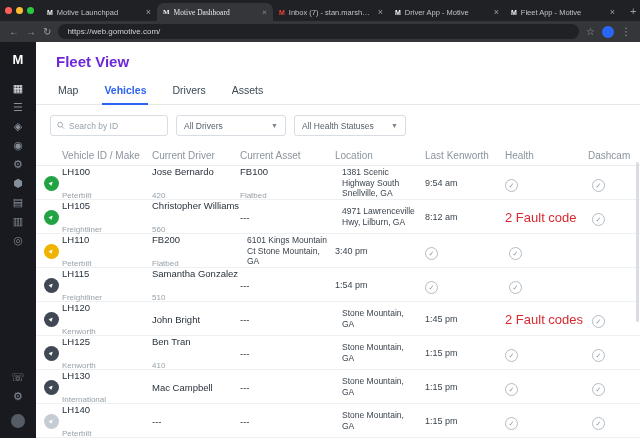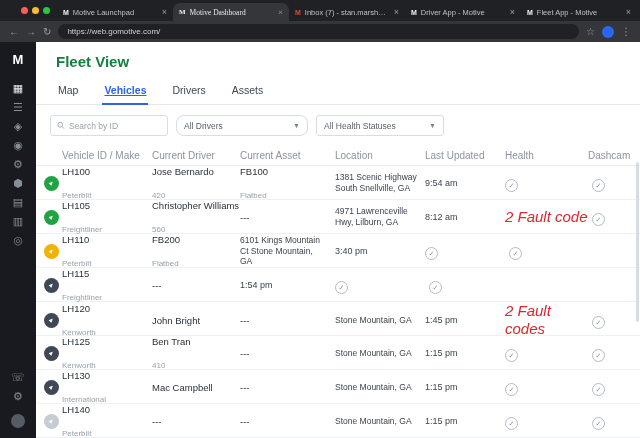--- a/index.html
+++ b/index.html
@@ -1,21 +1,21 @@
 <!DOCTYPE html>
 <html><head>
 <meta charset="utf-8">
 <style>
   * { margin:0; padding:0; box-sizing:border-box; }
   html,body { width:640px; height:438px; overflow:hidden; background:#fff;
     font-family:"Liberation Sans", sans-serif; }
   .window { width:640px; height:438px; display:flex; flex-direction:column; }
 
   
-  .tabstrip { height:21px; background:#202124; display:flex; align-items:flex-end; padding-left:17px; flex-shrink:0; }
+  .tabstrip { height:21px; background:#202124; display:flex; align-items:flex-end; padding-left:1px; flex-shrink:0; }
   .traffic { display:flex; gap:4px; align-items:center; height:100%; padding:0 7px 0 4px; }
   .dot { width:7px; height:7px; border-radius:50%; }
   .tab { width:116px; height:18px; display:flex; align-items:center; gap:4px; padding:0 6px;
          color:#bdc1c6; font-size:7.5px; border-radius:7px 7px 0 0; cursor:default; }
   .tab.active { background:#35363a; color:#e8eaed;font-family:Liberation Serif, serif; }
   .tab-title { flex:1; white-space:nowrap; overflow:hidden; text-overflow:ellipsis; }
   .tab-close { color:#9aa0a6; font-size:9px; line-height:1; }
   .fav { font-size:7px; font-weight:bold; line-height:1; }
   .fav.motive { color:#f4f5f6; }
   .fav.gmail { color:#ea4335; }
@@ -32,48 +32,48 @@
   .app { flex:1; display:flex; background:#fff; min-height:0; }
   .sidebar { width:36px; background:#181a1f; display:flex; flex-direction:column; align-items:center;
              padding:10px 0 10px; flex-shrink:0; }
   .logo { color:#ffffff; font-weight:bold; font-size:13px; margin-bottom:16px; }
   .s-icon { color:#868e99; font-size:11px; line-height:1; margin-bottom:8px; }
   .s-icon.active { color:#e8ebee; }
   .s-bottom { margin-top:auto; display:flex; flex-direction:column; align-items:center; }
   .s-avatar { width:14px; height:14px; border-radius:50%; background:#555c66; margin-top:4px; }
 
   .main { flex:1; display:flex; flex-direction:column; min-width:0; position:relative; }
-  .page-title { font-size:15px; font-weight:bold; color:#15803d; padding:11px 0 0 20px; }
+  .page-title { font-size:15px; font-weight:bold; color:#6d28d9; padding:11px 0 0 20px; }
   .nav-tabs { display:flex; gap:22px; padding-left:20px; margin-top:9px; border-bottom:1px solid #e4e8eb; }
   .nav-tab { font-size:10.5px; color:#3c4854; padding:5px 2px 7px; cursor:default; }
-  .nav-tab.active { font-weight:bold; border-bottom:2px solid #2c62f0; margin-bottom:-1px;text-decoration:underline; }
+  .nav-tab.active { font-weight:bold; border-bottom:2px solid #2c62f0; margin-bottom:-1px; }
 
   .filters { display:flex; gap:8px; padding:10px 14px 9px 14px; }
   .search-box { width:118px; height:21px; border:1px solid #d7dde2; border-radius:3px;
                 display:flex; align-items:center; padding:0 6px; gap:4px; background:#fff; }
   .search-box input { border:none; outline:none; width:100%; font-size:8.5px; color:#333d47; background:transparent; }
   .search-box input::placeholder { color:#98a2ab; }
   .select { height:21px; border:1px solid #d7dde2; border-radius:3px; display:flex; align-items:center;
             justify-content:space-between; padding:0 7px; font-size:8.5px; color:#57626d; background:#fff; }
   .select .chev { color:#7a848d; font-size:7px; margin-left:6px; }
 
   .table { flex:1; min-height:0; }
   .thead, .trow { display:grid; grid-template-columns:18px 90px 88px 95px 90px 80px 83px 1fr;
                   padding-left:8px; align-items:center; }
   .thead { height:21px; border-bottom:1px solid #e8ecef; color:#8a949e; font-size:10px; }
   .trow { height:34px; border-bottom:1px solid #eef1f3; }
   .cell-main { font-size:9.5px; color:#28323c; }
   .cell-sub { font-size:8px; color:#97a1aa; margin-top:14px; }
-  .loc { font-size:8.5px; color:#3a444e; line-height:1.25; padding-right:8px; overflow:hidden; max-height:33px; }
+  .loc { font-size:8.5px; color:#3a444e; line-height:1.25; padding-right:8px; overflow:hidden; max-height:33px;margin-left:7px; }
   .time { font-size:9px; color:#3a444e; }
   .status { width:15px; height:15px; border-radius:50%; display:flex; align-items:center; justify-content:center; }
   .status i { font-style:normal; color:#fff; font-size:6.5px; transform:rotate(45deg); line-height:1; }
   .check { width:13px; height:13px; border:1px solid #b3bcc4; border-radius:50%; color:#8a949e; font-size:7px;
            display:inline-flex; align-items:center; justify-content:center; }
-  .fault { font-size:15px; color:#d7292f;font-style:italic; }
+  .fault { font-size:13px; color:#d7292f; }
   .scrollbar { position:absolute; right:1px; top:120px; width:3px; height:160px; background:#d9dde1; border-radius:2px; }
 </style>
 </head>
 <body>
 
 <div class="window">
 
   <div class="tabstrip">
     <div class="traffic">
       <span class="dot" id="dot-close" style="background: rgb(255, 95, 87);"></span>
@@ -156,38 +156,38 @@
         </nav>
 
       <div class="filters">
         <div class="search-box">
           <svg width="9" height="9" viewBox="0 0 10 10">
             <circle cx="4" cy="4" r="3" fill="none" stroke="#98a2ab" stroke-width="1.1"></circle>
             <line x1="6.3" y1="6.3" x2="9" y2="9" stroke="#98a2ab" stroke-width="1.1"></line>
           </svg>
           <input type="text" placeholder="Search by ID" style="">
         </div>
-        <div class="select" style="width:132px;border-radius:8px;">
+        <div class="select" style="width:110px;">
           <span>All Drivers</span>
           <span class="chev">▼</span>
         </div>
-        <div class="select" style="width:128px;">
+        <div class="select" style="width:112px;">
           <span>All Health Statuses</span>
           <span class="chev">▼</span>
         </div>
       </div>
 
       <div class="table">
         <div class="thead" id="thead">
             <div></div>
             <div>Vehicle ID / Make</div>
             <div>Current Driver</div>
             <div>Current Asset</div>
             <div>Location</div>
-            <div>Last Updated</div>
+            <div>Last Kenworth</div>
             <div>Health</div>
             <div>Dashcam</div>
           </div>
         <div id="tbody">
             <div class="trow">
               <div>
                 <span class="status" style="background: rgb(33, 163, 67);">
                   <i>▲</i>
                 </span>
               </div>
@@ -253,20 +253,24 @@
               <div>
                 <span class="status" style="background: rgb(63, 72, 84);">
                   <i>▲</i>
                 </span>
               </div>
               <div>
                 <div class="cell-main">LH115</div>
                 <div class="cell-sub">Freightliner</div>
               </div>
               <div>
+                <div class="cell-main">Samantha Gonzalez</div>
+                <div class="cell-sub">510</div>
+              </div>
+              <div>
                 <div class="cell-main">---</div>
               </div>
               <div class="time">1:54 pm</div>
               <div><span class="check">✓</span></div>
               <div style="padding-left: 4px;"><span class="check">✓</span></div>
             </div>
             <div class="trow">
               <div>
                 <span class="status" style="background: rgb(63, 72, 84);">
                   <i>▲</i>

